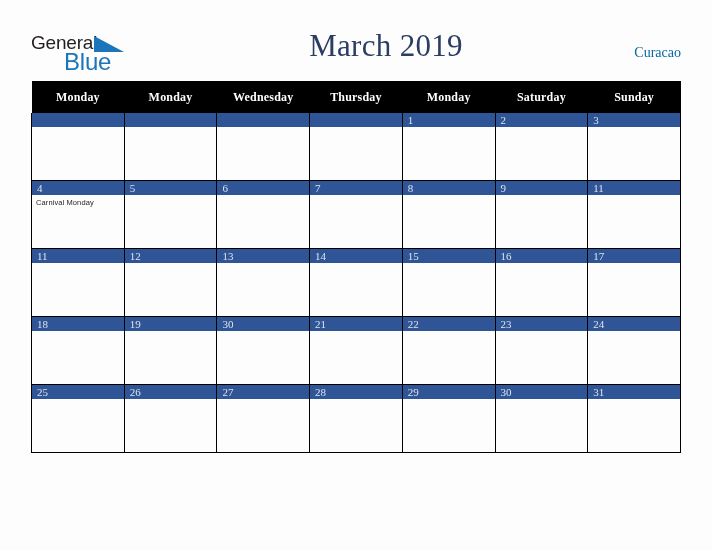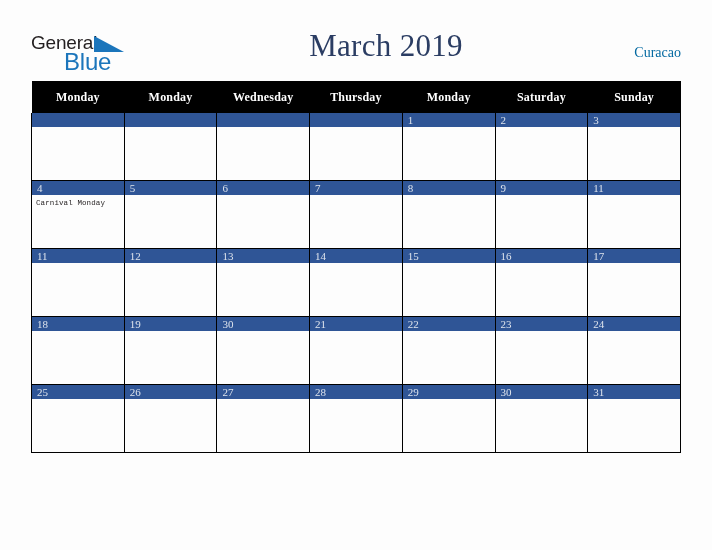--- a/index.html
+++ b/index.html
@@ -136,21 +136,21 @@
   }
   .daybar.empty {
     color: transparent;
   }
   .cell-body {
     padding: 3px 3px 0 4px;
     height: 50px;
     overflow: hidden;
   }
   .event {
-    font-family: Liberation Mono, monospace;
+    font-family: Liberation Sans, sans-serif;
     font-size: 7.5px;
     color: #231f20;
     line-height: 10px;
     letter-spacing: 0.1px;
   }
 </style>
 </head>
 <body>
 
 <div class="page">

